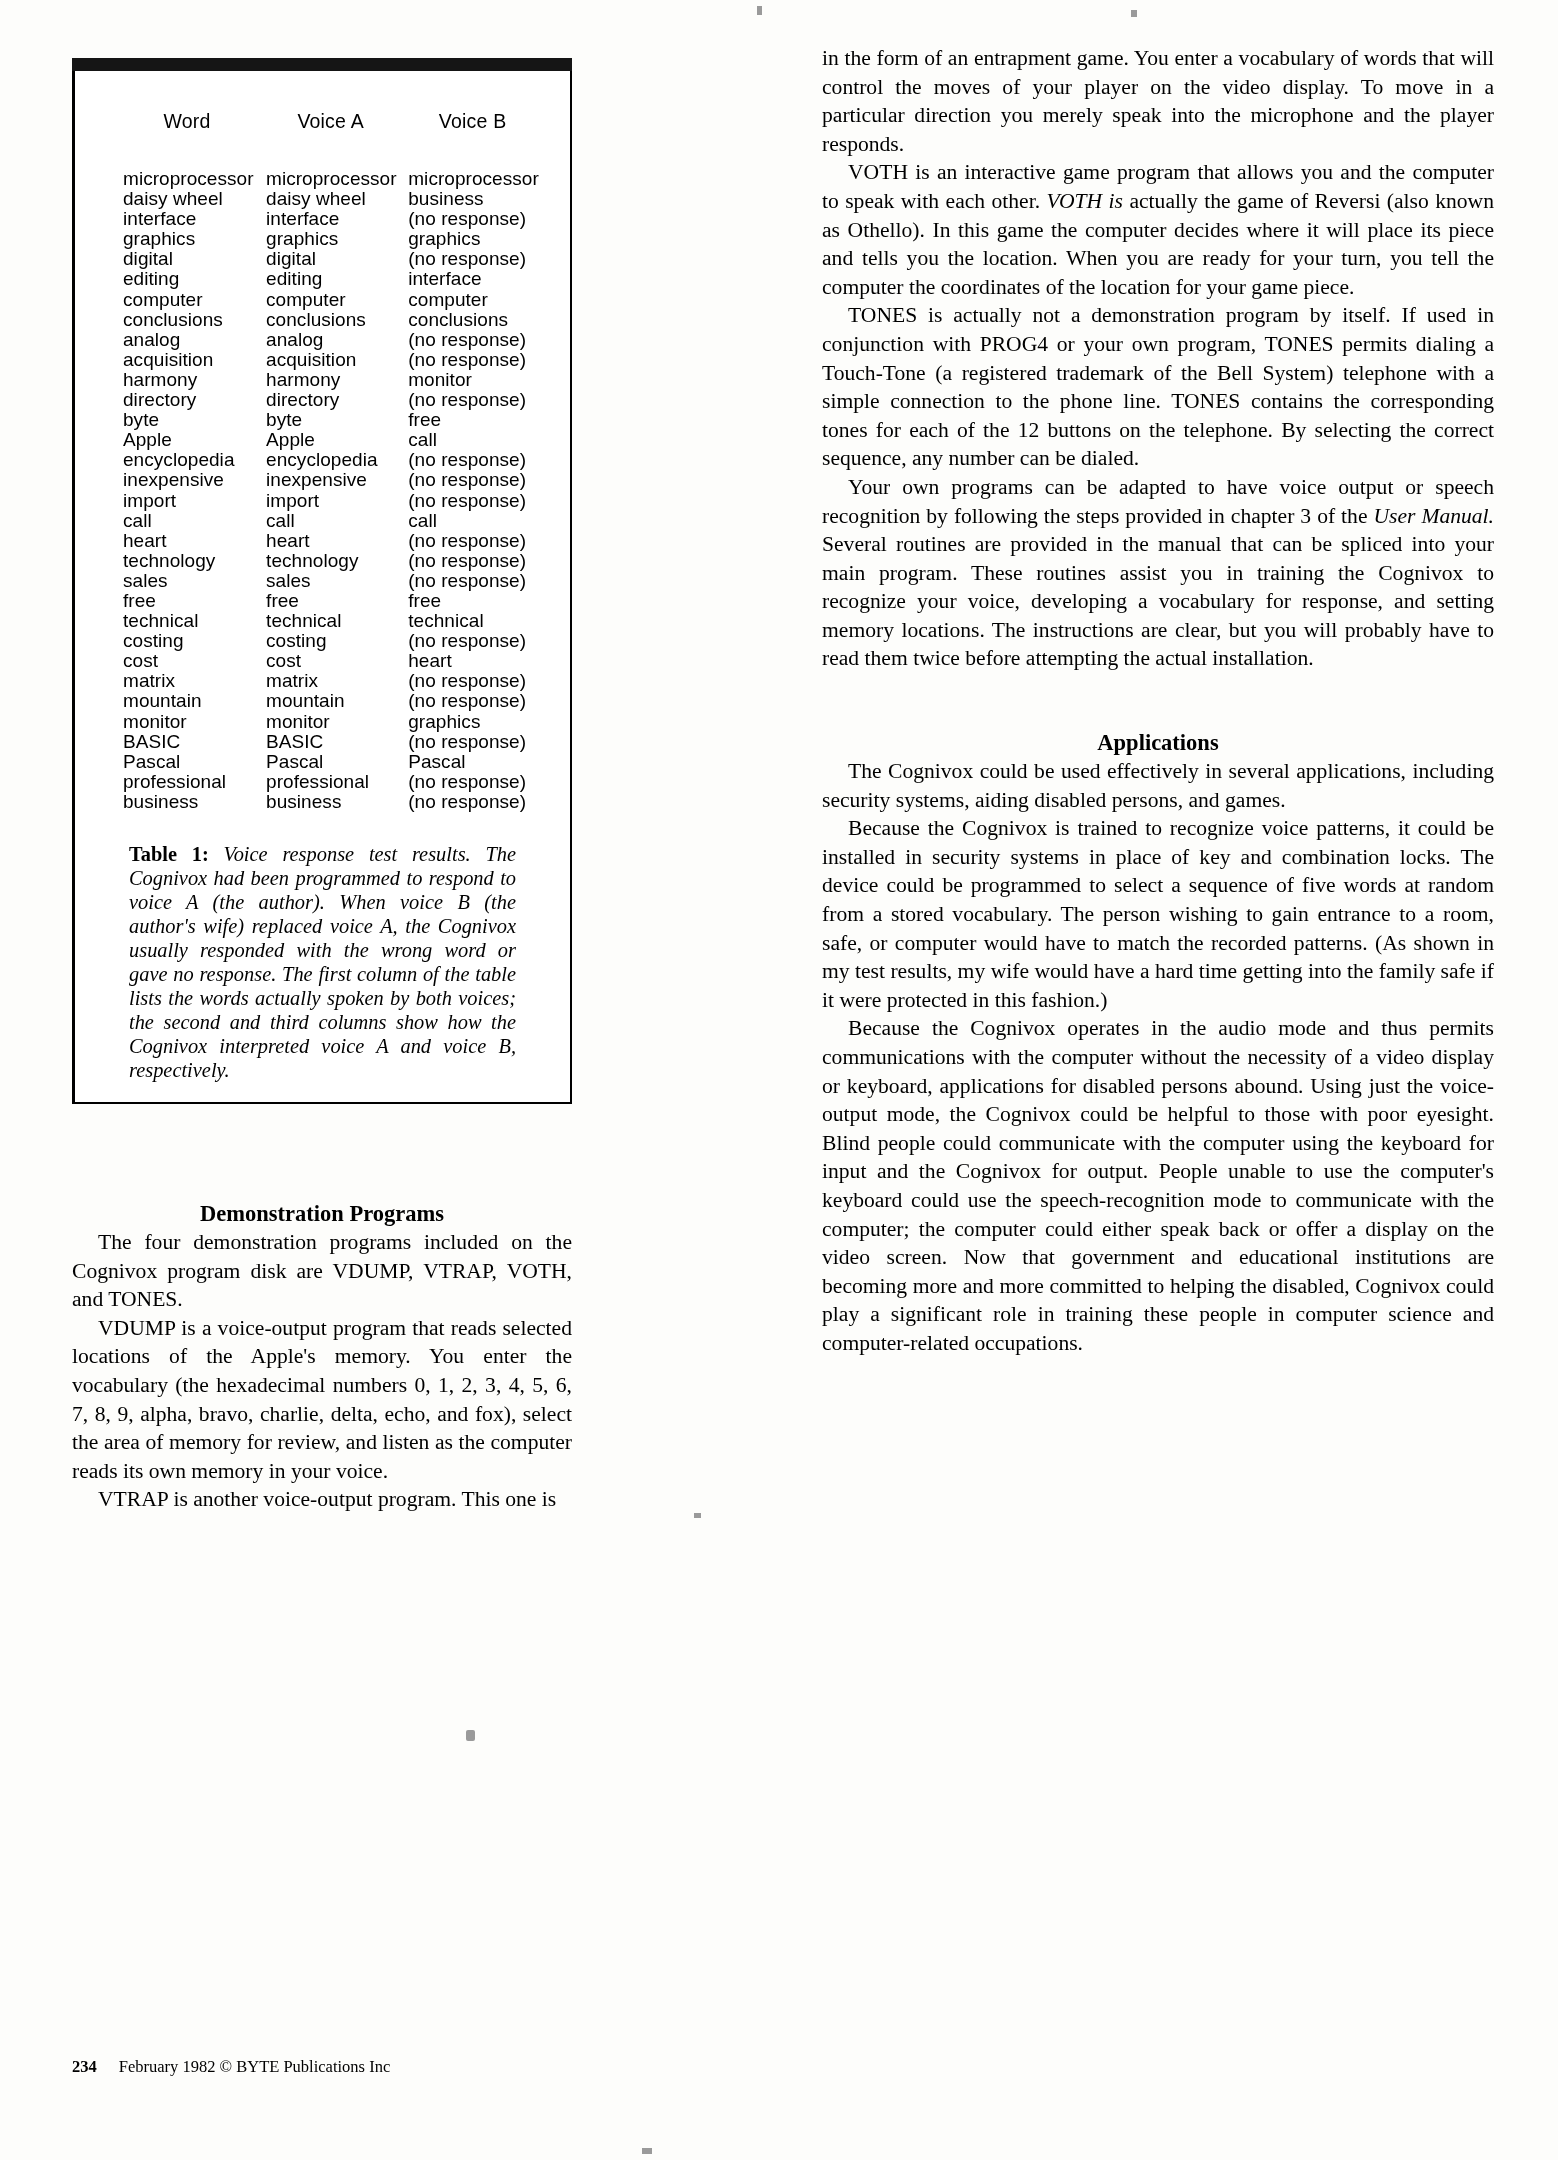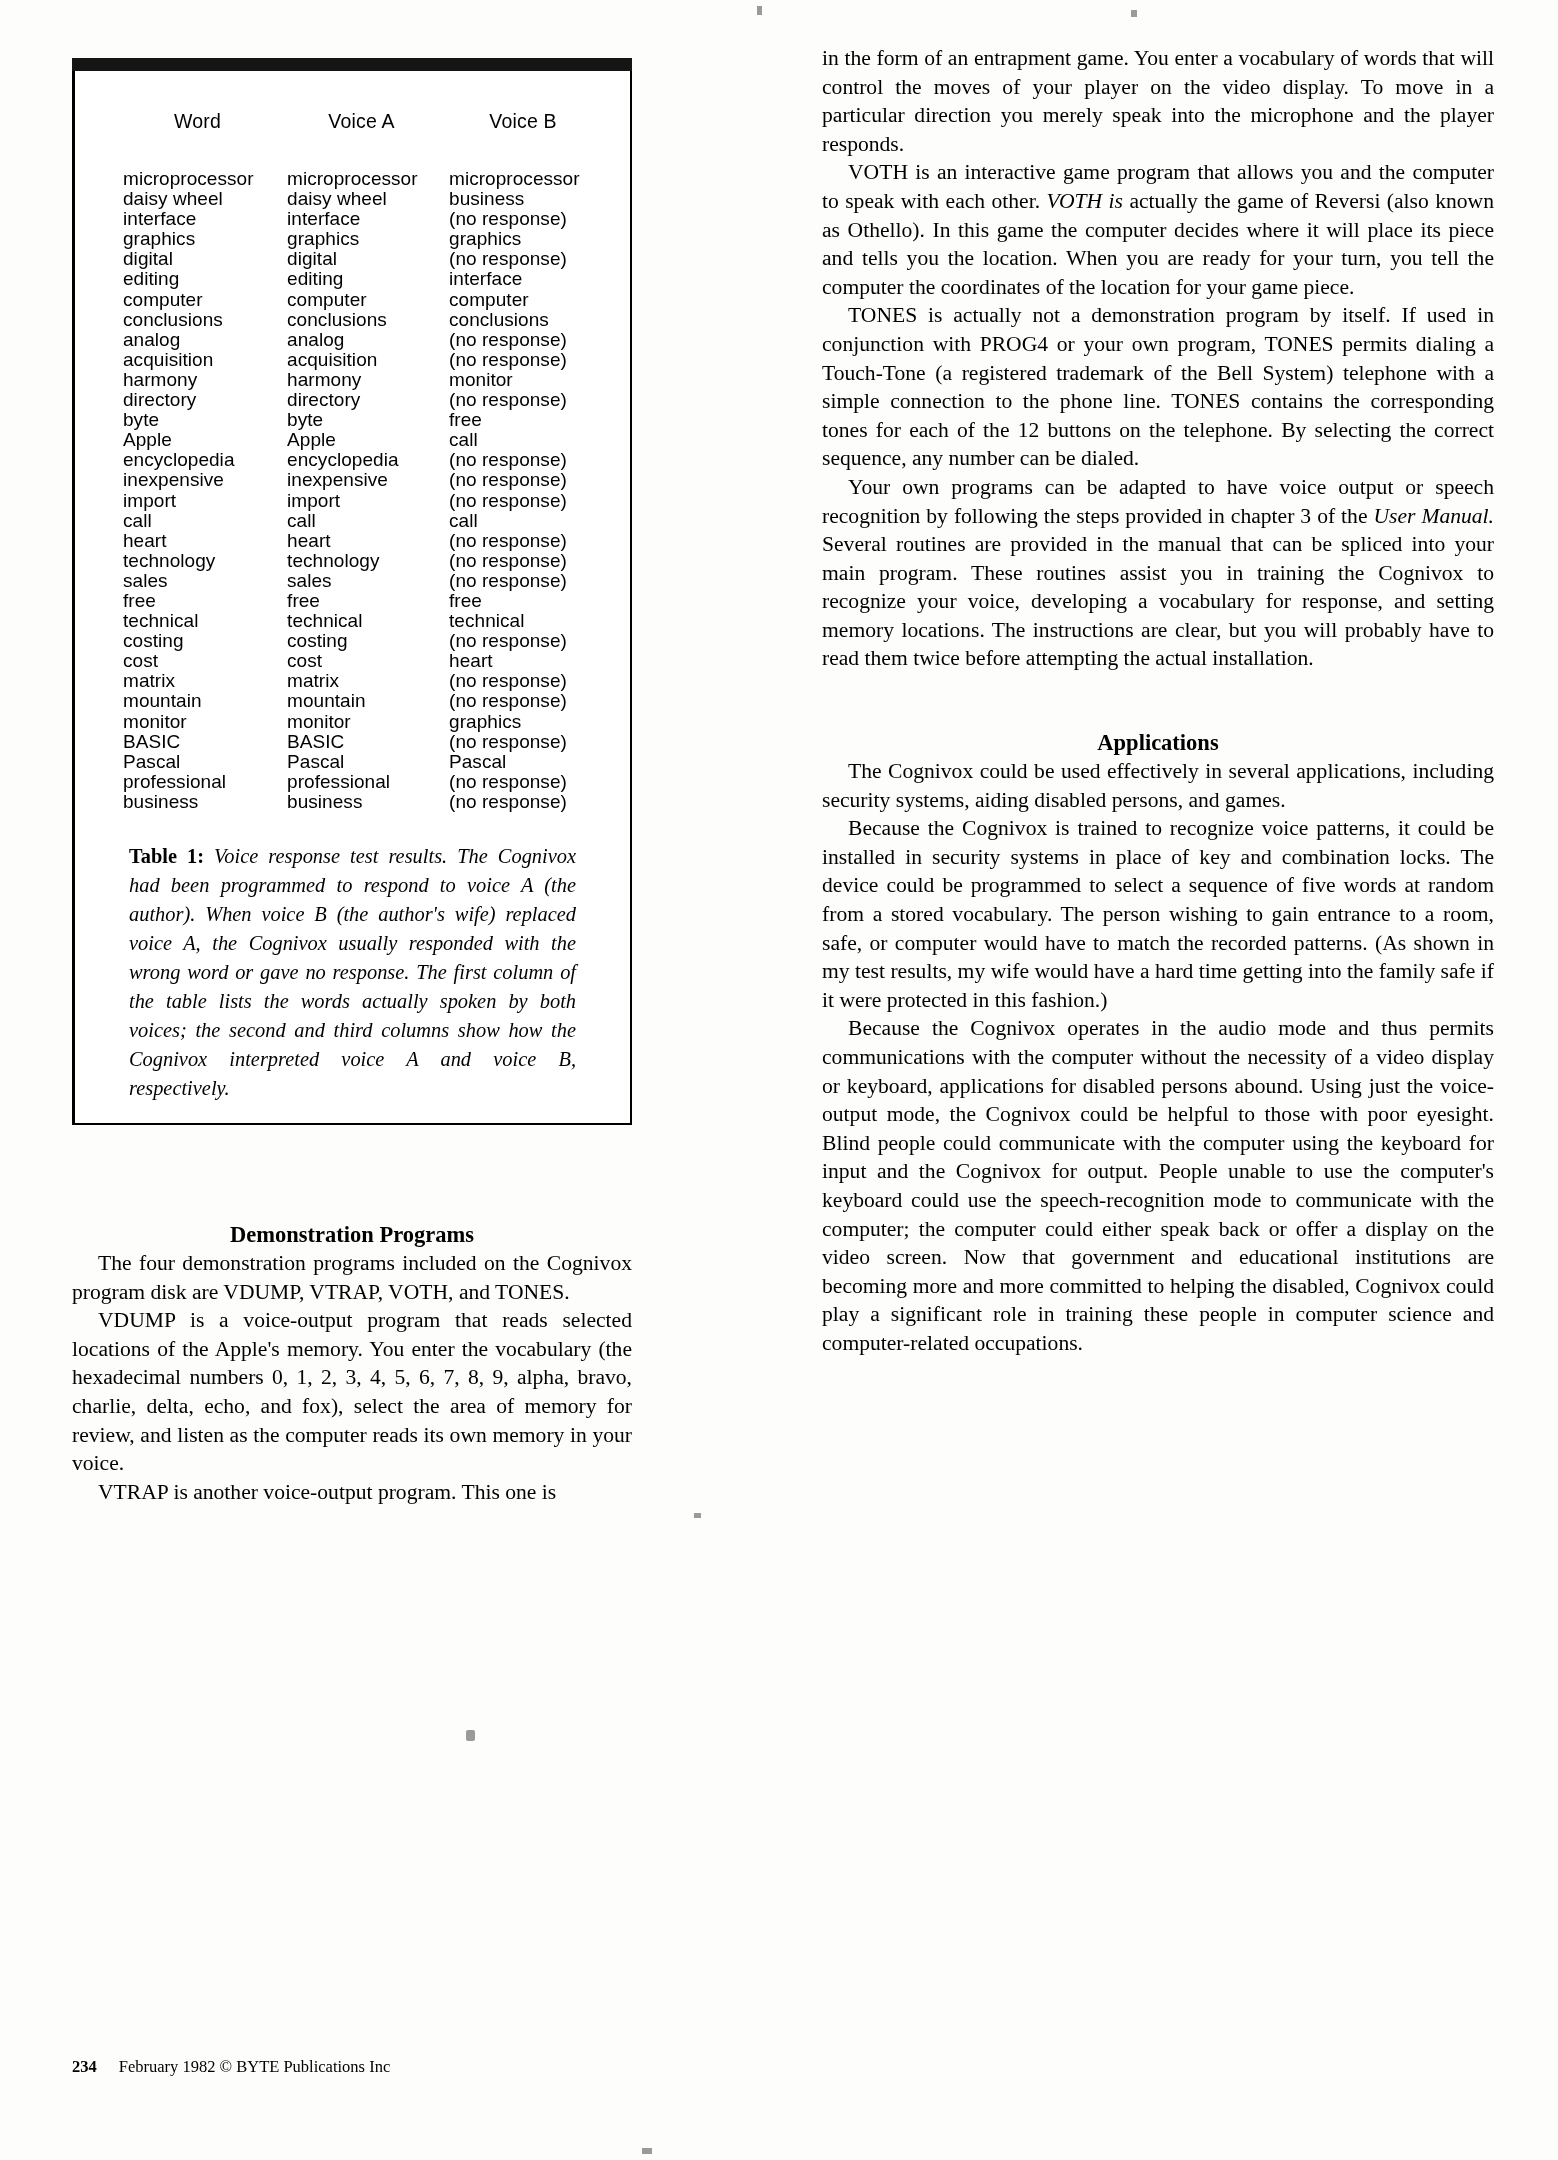--- a/index.html
+++ b/index.html
@@ -20,21 +20,21 @@
     position: absolute;
     inset: 0;
     background: #fdfdfb;
   }
 
   
   .col-left {
     position: absolute;
     left: 72px;
     top: 58px;
-    width: 560px;
+    width: 500px;
   }
   .col-right {
     position: absolute;
     left: 822px;
     top: 44px;
     width: 672px;
   }
 
   
   .table-box {
@@ -84,21 +84,21 @@
   table.voice th.h1 { padding-left: 18px; }
   table.voice th.h2 { padding-left: 4px; }
   table.voice th.h3 { padding-left: 0px; }
 
   .caption {
     margin-top: 30px;
     padding: 0 28px 0 28px;
     font-family: "Liberation Serif", serif;
     font-style: italic;
     font-size: 20.4px;
-    line-height: 29px;
+    line-height: 24px;
     text-align: justify;
   }
   .caption .lbl {
     font-style: normal;
     font-weight: bold;
   }
 
   
   p.body {
     margin: 0;

